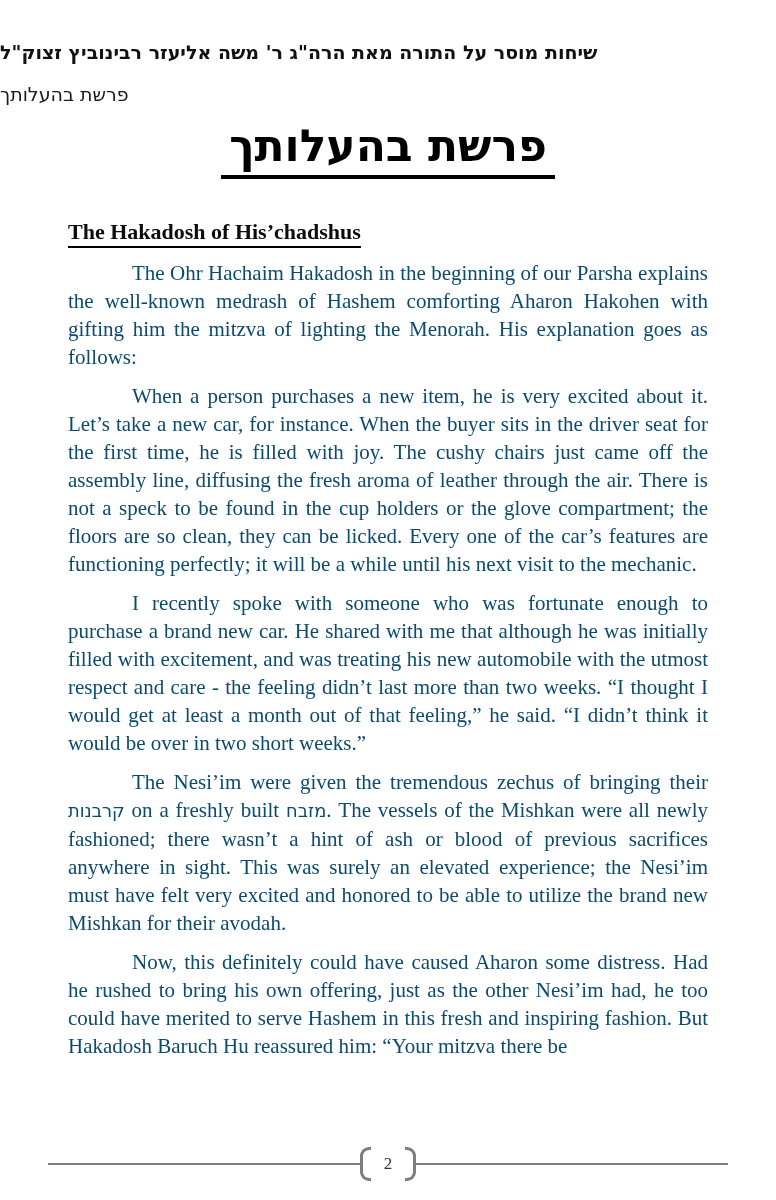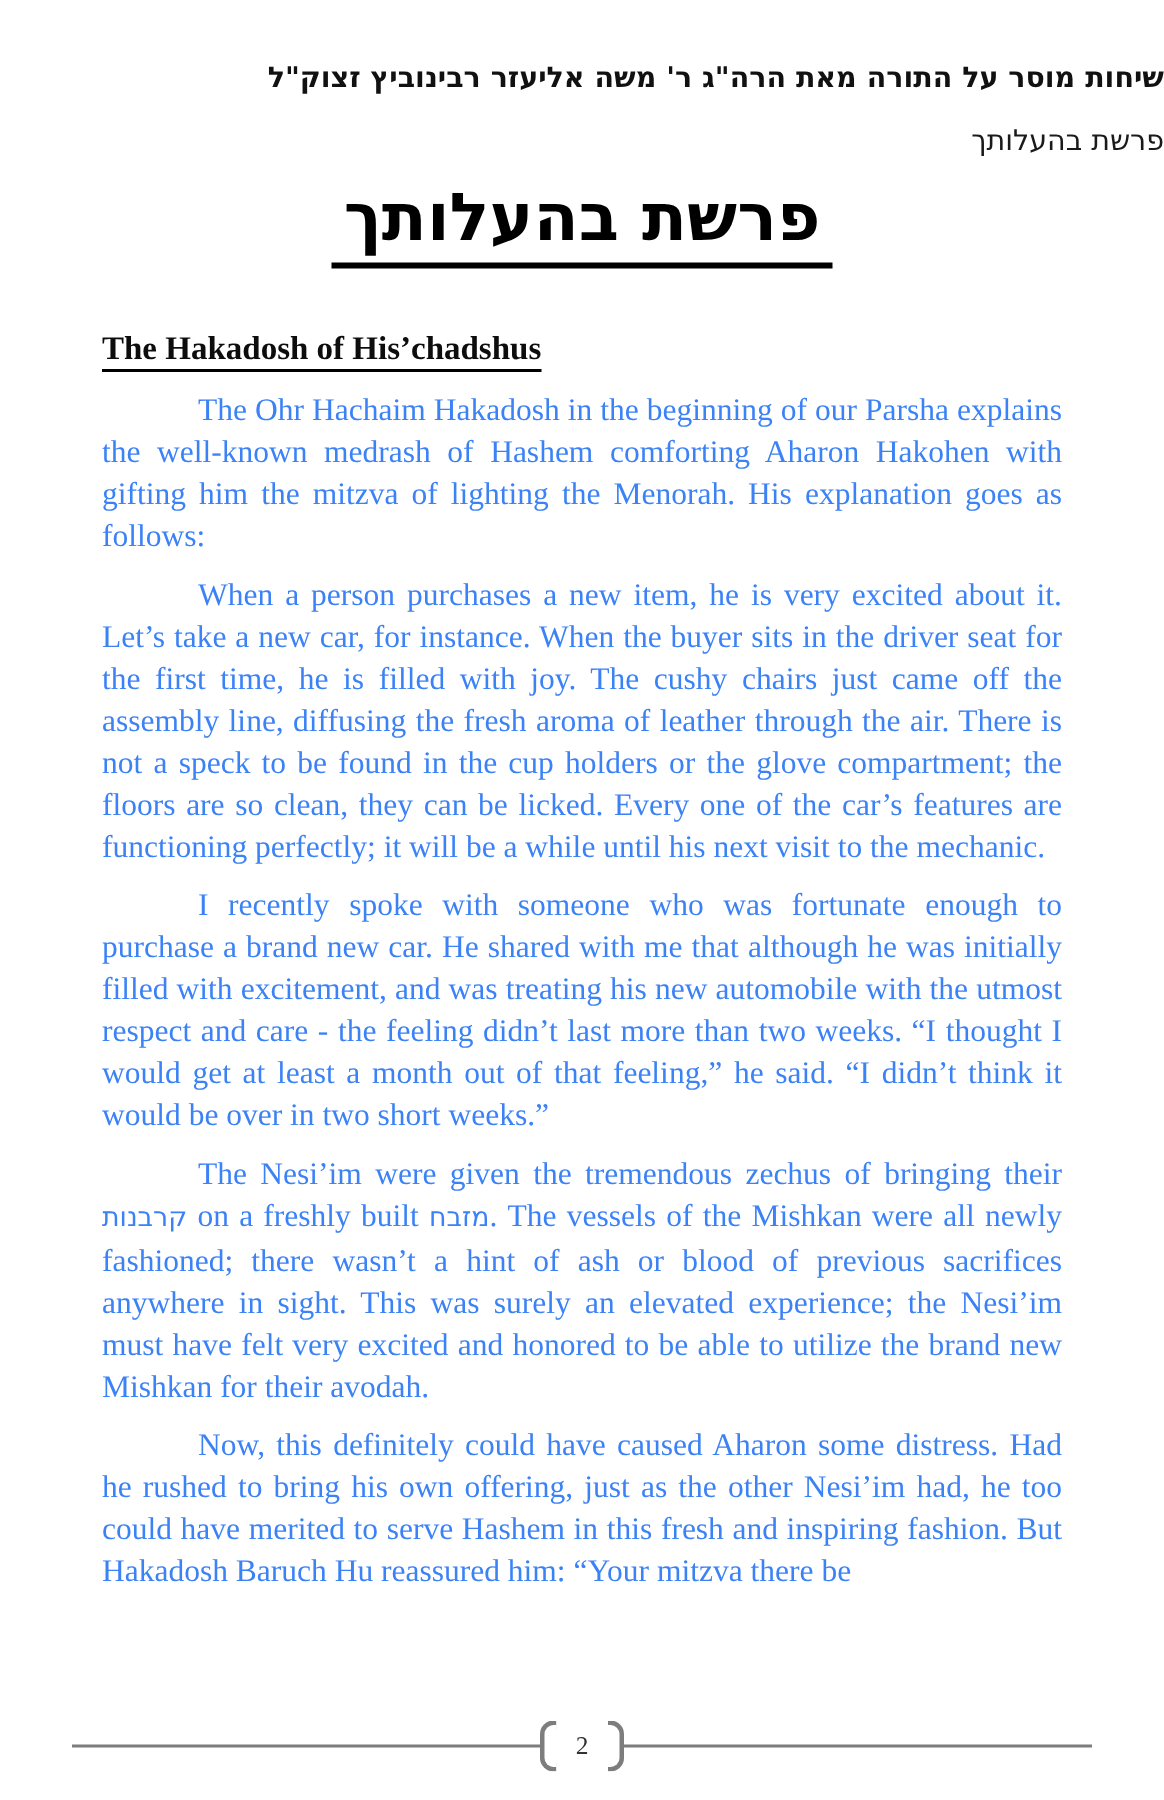--- a/index.html
+++ b/index.html
@@ -16,21 +16,21 @@
     color: #131313;
     font-family: "Liberation Serif", serif;
     overflow: hidden;
   }
   
   .heb {
     font-family: "DejaVu Sans", sans-serif;
   }
   .doc-header {
     padding-top: 40px;
-    text-align: right;
+    text-align: left;
   }
   .header-line1 {
     font-size: 19px;
     font-weight: bold;
     line-height: 24px;
     color: #111;
   }
   .header-line2 {
     margin-top: 18px;
     font-size: 19px;
@@ -81,21 +81,21 @@
     display: table; 
     border-bottom: 2px solid #000;
     padding-bottom: 1px;
   }
   .body-paragraph {
     margin: 11px 0 0 0;
     font-size: 21px;
     line-height: 28px;
     text-align: justify;
     text-indent: 64px;
-    color: #3b82f6;
+    color: #0c4a6e;
   }
   .run-i { }
   .run-he {
     font-family: "DejaVu Sans", sans-serif;
     font-size: 0.85em;
     font-style: normal;
   }
   
   .page-footer {
     position: absolute;

